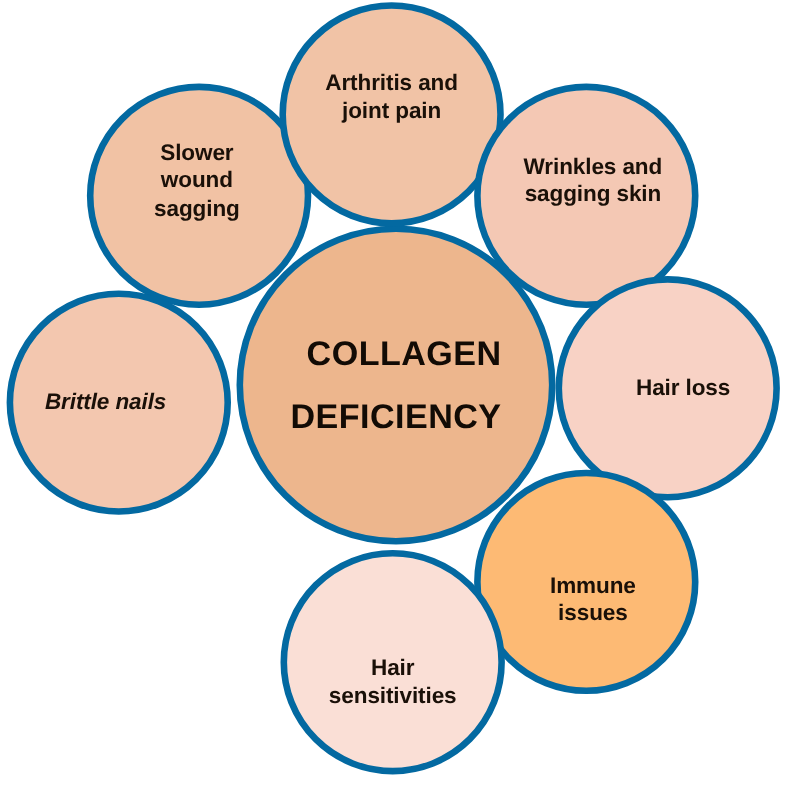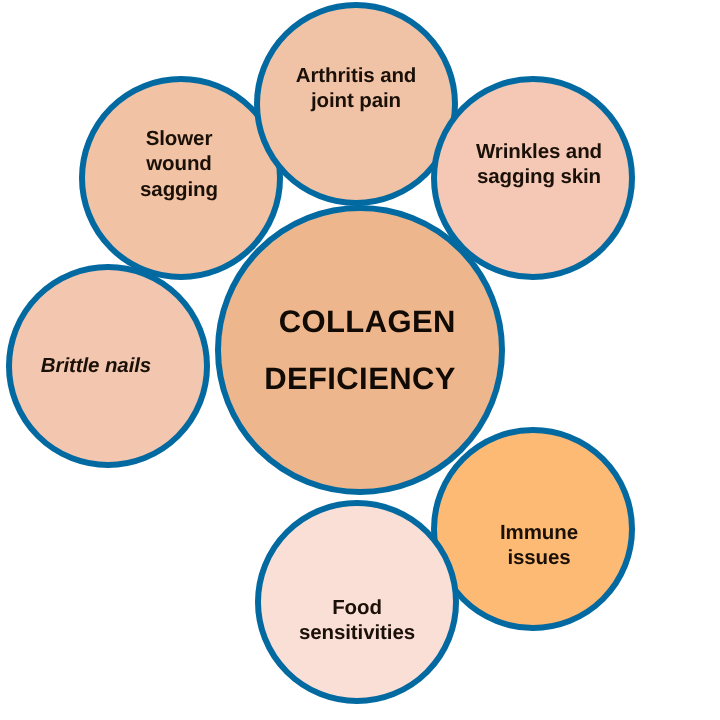--- a/index.html
+++ b/index.html
@@ -105,29 +105,32 @@
 
   <div class="node satellite" id="node-wrinkles" style="background-color: rgb(244, 200, 180);">
     <span class="node-label">Wrinkles and
 sagging skin</span>
   </div>
 
   <div class="node satellite" id="node-brittlenails" style="background-color: rgb(243, 199, 175);">
     <span class="node-label">Brittle nails</span>
   </div>
 
+  <div class="node satellite" id="node-hairloss" style="background-color: rgb(248, 210, 197);">
+    <span class="node-label">Hair loss</span>
+  </div>
 
 
   <div class="node satellite" id="node-immune" style="background-color: #fdba74;">
     <span class="node-label">Immune
 issues</span>
   </div>
 
   <div class="node satellite" id="node-food" style="background-color: rgb(250, 223, 214);">
-    <span class="node-label">Food
+    <span class="node-label">Hair
 sensitivities</span>
   </div>
 
   <div class="node" id="center-node" style="background-color: rgb(237, 182, 141); text-align: right;">
     <span class="node-label">COLLAGEN
 DEFICIENCY</span>
   </div>
 
 </div>
 

